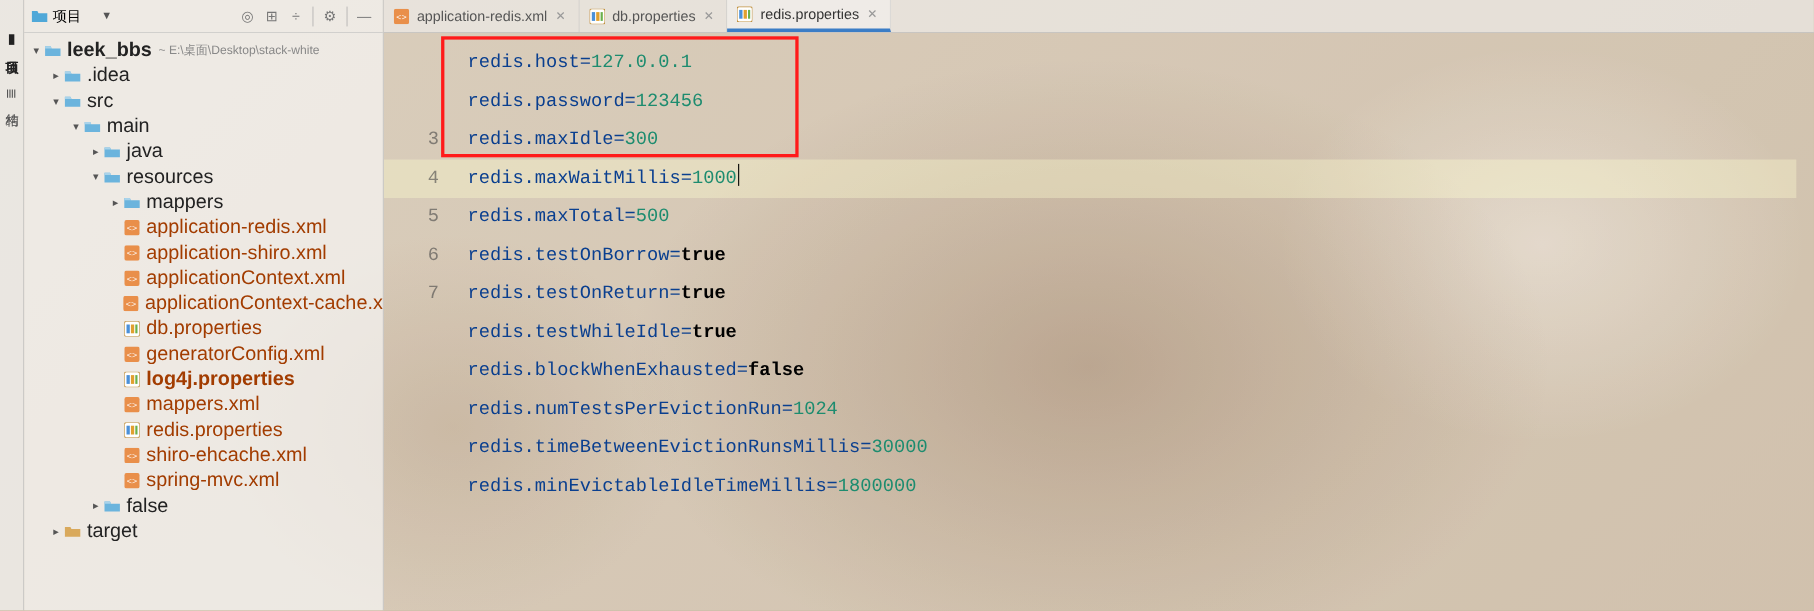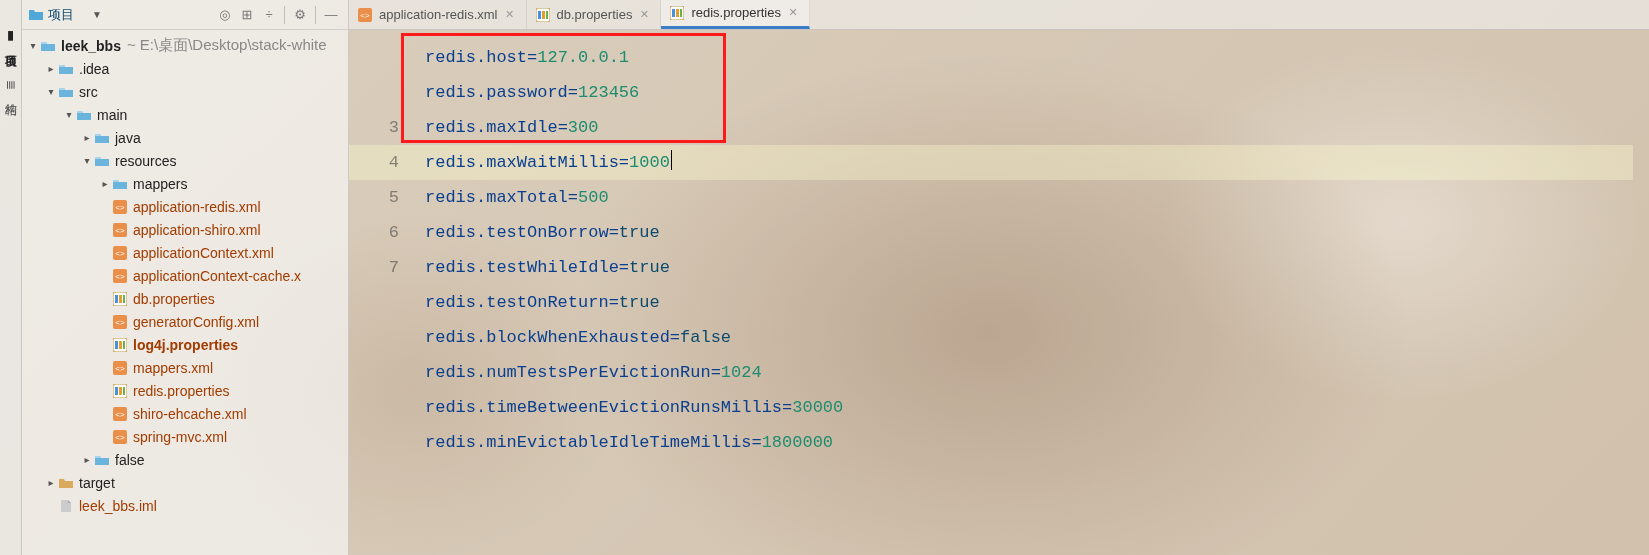--- a/index.html
+++ b/index.html
@@ -53,21 +53,21 @@
   display: flex; flex-direction: column;
   position: relative; z-index: 5;
 }
 .panel-header {
   height: 30px;
   display: flex; align-items: center;
   padding: 0 6px;
   border-bottom: 1px solid rgba(190,190,190,0.6);
 }
 .panel-header .hicon { width: 16px; height: 16px; margin-right: 4px; }
-.panel-header .title { font-size: 13px; color: #0c4a6e; margin-right: 18px; }
+.panel-header .title { font-size: 13px; color: #000000; margin-right: 18px; }
 .panel-header .dd { color: #555; font-size: 10px; margin-right: auto; }
 .panel-header .tbtn {
   width: 22px; height: 22px;
   display: inline-flex; align-items: center; justify-content: center;
   color: #777; cursor: pointer;
 }
 .panel-header .sep { width: 1px; height: 18px; background: rgba(160,160,160,0.6); margin: 0 4px; }
 
 .tree {
   flex: 1; overflow: auto;
@@ -77,22 +77,22 @@
   display: flex; align-items: center;
   height: 23px;
   padding-left: 6px;
   white-space: nowrap;
   cursor: pointer;
   color: #222;
 }
 .tree-row.hl { color: #a23c00; }
 .arrow { width: 14px; color: #555; font-size: 10px; text-align: center; display: inline-block; }
 .ticon { width: 16px; height: 16px; margin-right: 5px; display: inline-flex; align-items: center; justify-content: center; font-size: 11px; }
-.tree-label { font-size: 14px; }
-.tree-extra { color: #888; font-size: 15px; margin-left: 6px; }
+.tree-label { font-size: 18px; }
+.tree-extra { color: #888; font-size: 11px; margin-left: 6px; }
 .bold { font-weight: 700; }
 
 
 .editor-area {
   flex: 1;
   display: flex; flex-direction: column;
   position: relative; z-index: 5;
 }
 .tabs {
   height: 30px;
@@ -145,21 +145,21 @@
 .code-line.currentline::before {
   content:"";
   position:absolute;
   left:-76px; right:0; top:0; bottom:0;
   background: rgba(255,255,200,0.35);
   z-index:-1;
 }
 .key { color: #0a3f8f; }
 .eq  { color: #0a3f8f; }
 .num { color: #1d8c6f; }
-.bool{ color: #0c4a6e; }
+.bool{ color: #000000; font-weight: bold; }
 .caret {
   display: inline-block;
   width: 1px; height: 20px;
   background: #000;
   vertical-align: -3px;
   margin-left: 1px;
 }
 .redbox {
   position: absolute;
   border: 3px solid #ff1a1a;
@@ -402,30 +402,20 @@
       </div>
       <div class="tree-row" style="padding-left: 22px;">
         <span class="arrow">▸</span>
         <span class="ticon">
           <svg width="16" height="16" viewBox="0 0 16 16">
             <path fill="#d9a95c" d="M1 4h5l1 2h8v7H1z"></path>
           </svg>
         </span>
         <span class="tree-label">target</span>
       </div>
-      <div class="tree-row hl" style="padding-left: 22px;">
-        <span class="arrow"></span>
-        <span class="ticon">
-          <svg width="14" height="14" viewBox="0 0 14 14">
-            <path fill="#ccc" d="M2 1h7l3 3v9H2z"></path>
-            <path fill="#aaa" d="M9 1v3h3z"></path>
-          </svg>
-        </span>
-        <span class="tree-label">leek_bbs.iml</span>
-      </div>
     </div>
 </div>
 
 <div class="editor-area">
   <div class="tabs" id="tabs">
       <div class="tab">
         <span class="ticon">
           <svg width="14" height="14" viewBox="0 0 14 14">
             <rect width="14" height="14" rx="2" fill="#e98f4a"></rect>
             <text x="7" y="10" font-size="8" text-anchor="middle" fill="#fff">&lt;&gt;</text>
@@ -476,21 +466,21 @@
         <span>&nbsp;</span>
       </div>
     <div class="code" id="code">
       <div class="redbox" style="top:3px;left:-10px;width:325px;height:110px"></div>
     <div class="code-line"><span class="key">redis.host</span><span class="eq">=</span><span class="num">127.0.0.1</span></div>
         <div class="code-line"><span class="key">redis.password</span><span class="eq">=</span><span class="num">123456</span></div>
         <div class="code-line"><span class="key">redis.maxIdle</span><span class="eq">=</span><span class="num">300</span></div>
         <div class="code-line currentline"><span class="key">redis.maxWaitMillis</span><span class="eq">=</span><span class="num">1000</span><span class="caret"></span></div>
         <div class="code-line"><span class="key">redis.maxTotal</span><span class="eq">=</span><span class="num">500</span></div>
         <div class="code-line"><span class="key">redis.testOnBorrow</span><span class="eq">=</span><span class="bool">true</span></div>
+        <div class="code-line"><span class="key">redis.testOnReturn</span><span class="eq">=</span><span class="bool">true</span></div>
         <div class="code-line"><span class="key">redis.testWhileIdle</span><span class="eq">=</span><span class="bool">true</span></div>
-        <div class="code-line"><span class="key">redis.testOnReturn</span><span class="eq">=</span><span class="bool">true</span></div>
         <div class="code-line"><span class="key">redis.blockWhenExhausted</span><span class="eq">=</span><span class="bool">false</span></div>
         <div class="code-line"><span class="key">redis.numTestsPerEvictionRun</span><span class="eq">=</span><span class="num">1024</span></div>
         <div class="code-line"><span class="key">redis.timeBetweenEvictionRunsMillis</span><span class="eq">=</span><span class="num">30000</span></div>
         <div class="code-line"><span class="key">redis.minEvictableIdleTimeMillis</span><span class="eq">=</span><span class="num">1800000</span></div>
       </div>
   </div>
 </div>
 
 </body></html>

